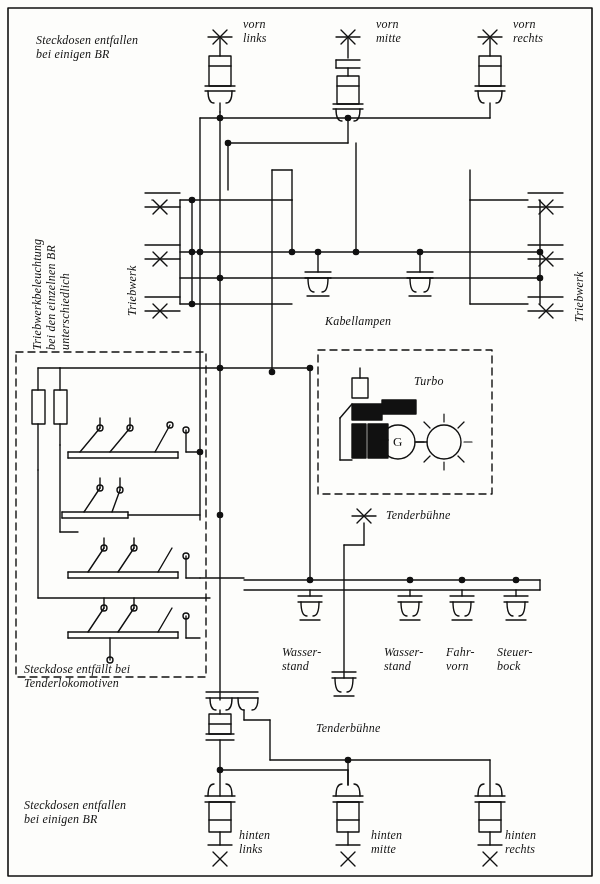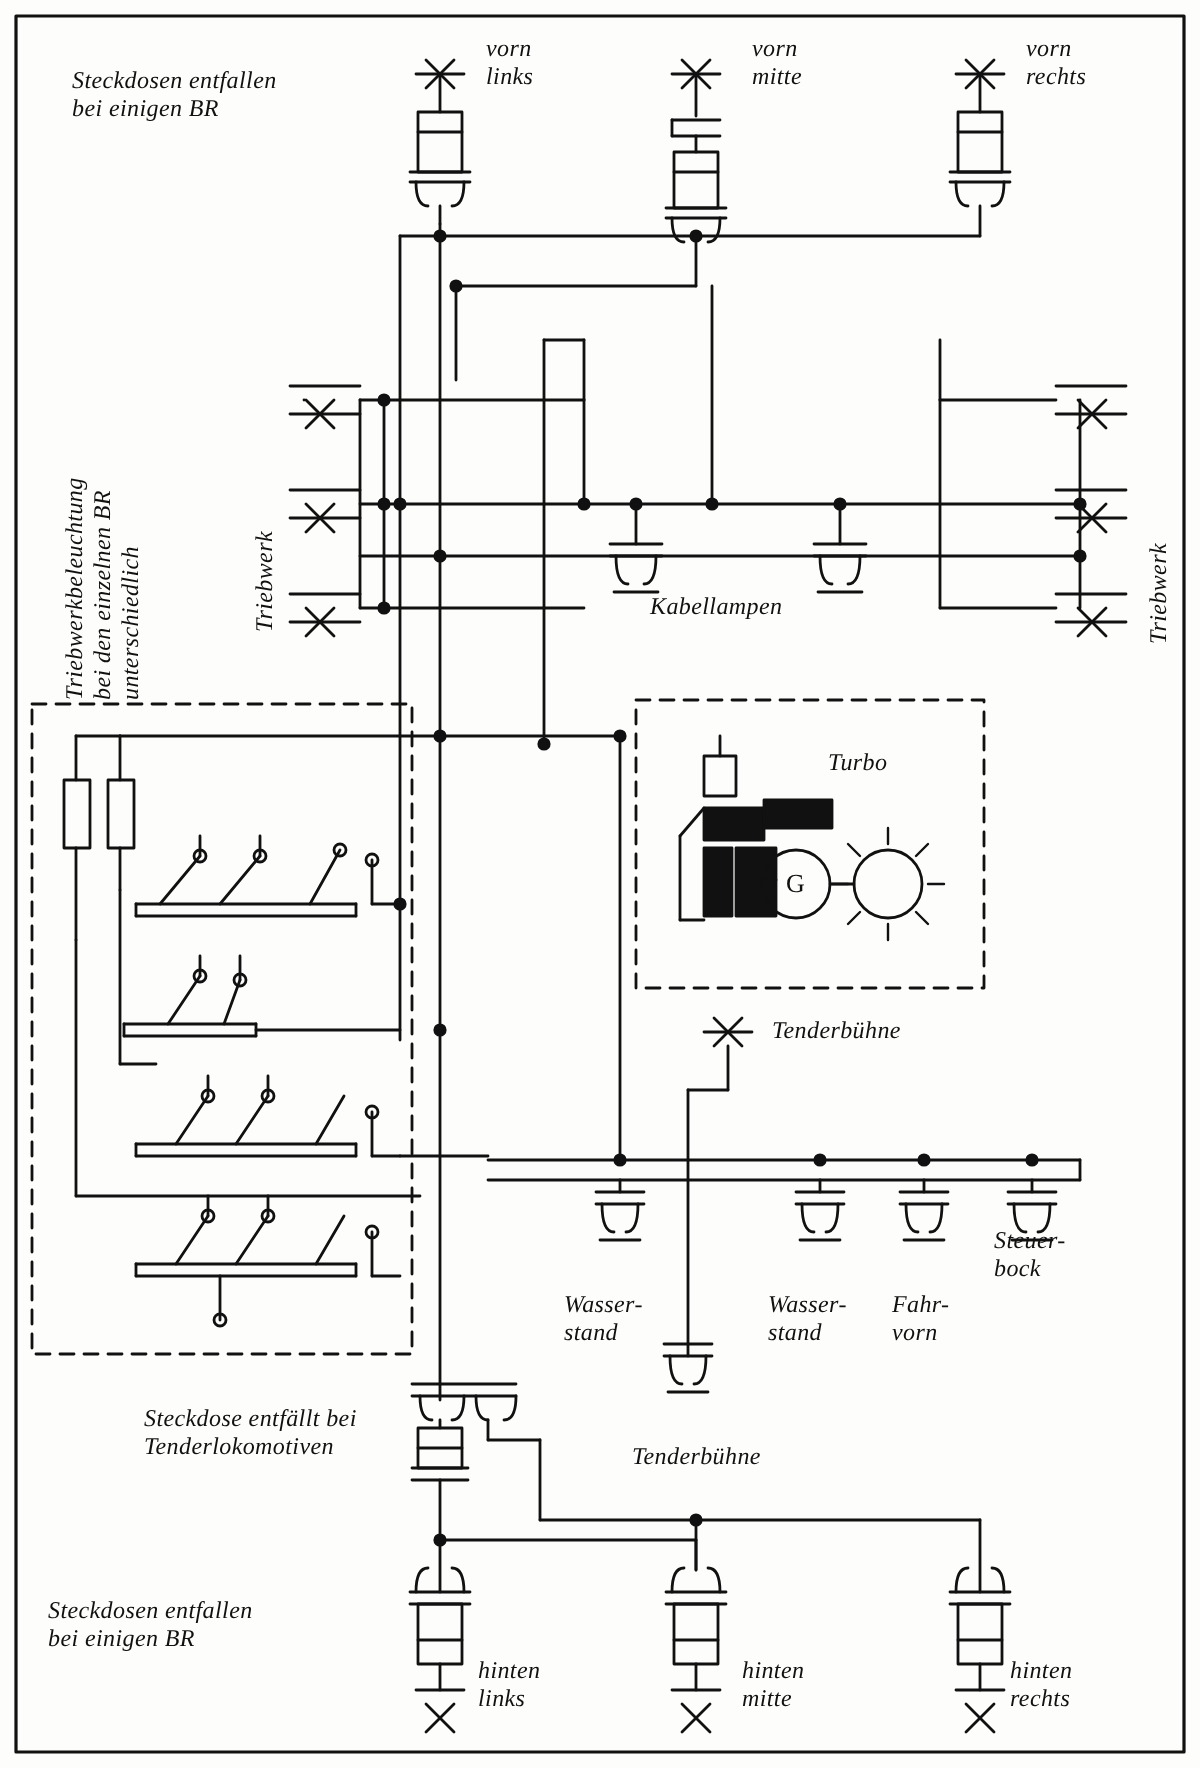--- a/index.html
+++ b/index.html
@@ -439,39 +439,39 @@
   <div class="lbl" style="left:243px; top:17px;">vorn
 links</div>
   <div class="lbl" style="left:376px; top:17px;">vorn
 mitte</div>
   <div class="lbl" style="left:513px; top:17px;">vorn
 rechts</div>
 
   <div class="lbl rot rot90" style="left:125px; top:316px;">Triebwerk</div>
   <div class="lbl rot rot90" style="left:572px; top:322px;">Triebwerk</div>
 
-  <div class="lbl" style="left:325px; top:296px;font-style:italic;">Kabellampen</div>
+  <div class="lbl" style="left:325px; top:314px;font-style:italic;">Kabellampen</div>
 
   <div class="lbl" style="left:414px; top:374px;font-style:italic;">Turbo</div>
   <div class="lbl" style="left:393px; top:434px; font-style:normal; font-size:13px;">G</div>
 
   <div class="lbl" style="left:386px; top:508px;">Tenderbühne</div>
 
   <div class="lbl" style="left:282px; top:645px;">Wasser-
 stand</div>
   <div class="lbl" style="left:384px; top:645px;">Wasser-
 stand</div>
   <div class="lbl" style="left:446px; top:645px;">Fahr-
 vorn</div>
-  <div class="lbl" style="left:497px; top:613px;">Steuer-
+  <div class="lbl" style="left:497px; top:645px;">Steuer-
 bock</div>
 
   <div class="lbl" style="left:316px; top:721px;">Tenderbühne</div>
 
-  <div class="lbl" style="left:24px; top:702px;margin-left:48px;">Steckdose entfällt bei
+  <div class="lbl" style="left:24px; top:662px;">Steckdose entfällt bei
 Tenderlokomotiven</div>
   <div class="lbl" style="left:24px; top:798px;">Steckdosen entfallen
 bei einigen BR</div>
 
   <div class="lbl" style="left:239px; top:828px;">hinten
 links</div>
   <div class="lbl" style="left:371px; top:828px;">hinten
 mitte</div>
   <div class="lbl" style="left:505px; top:828px;">hinten
 rechts</div>

